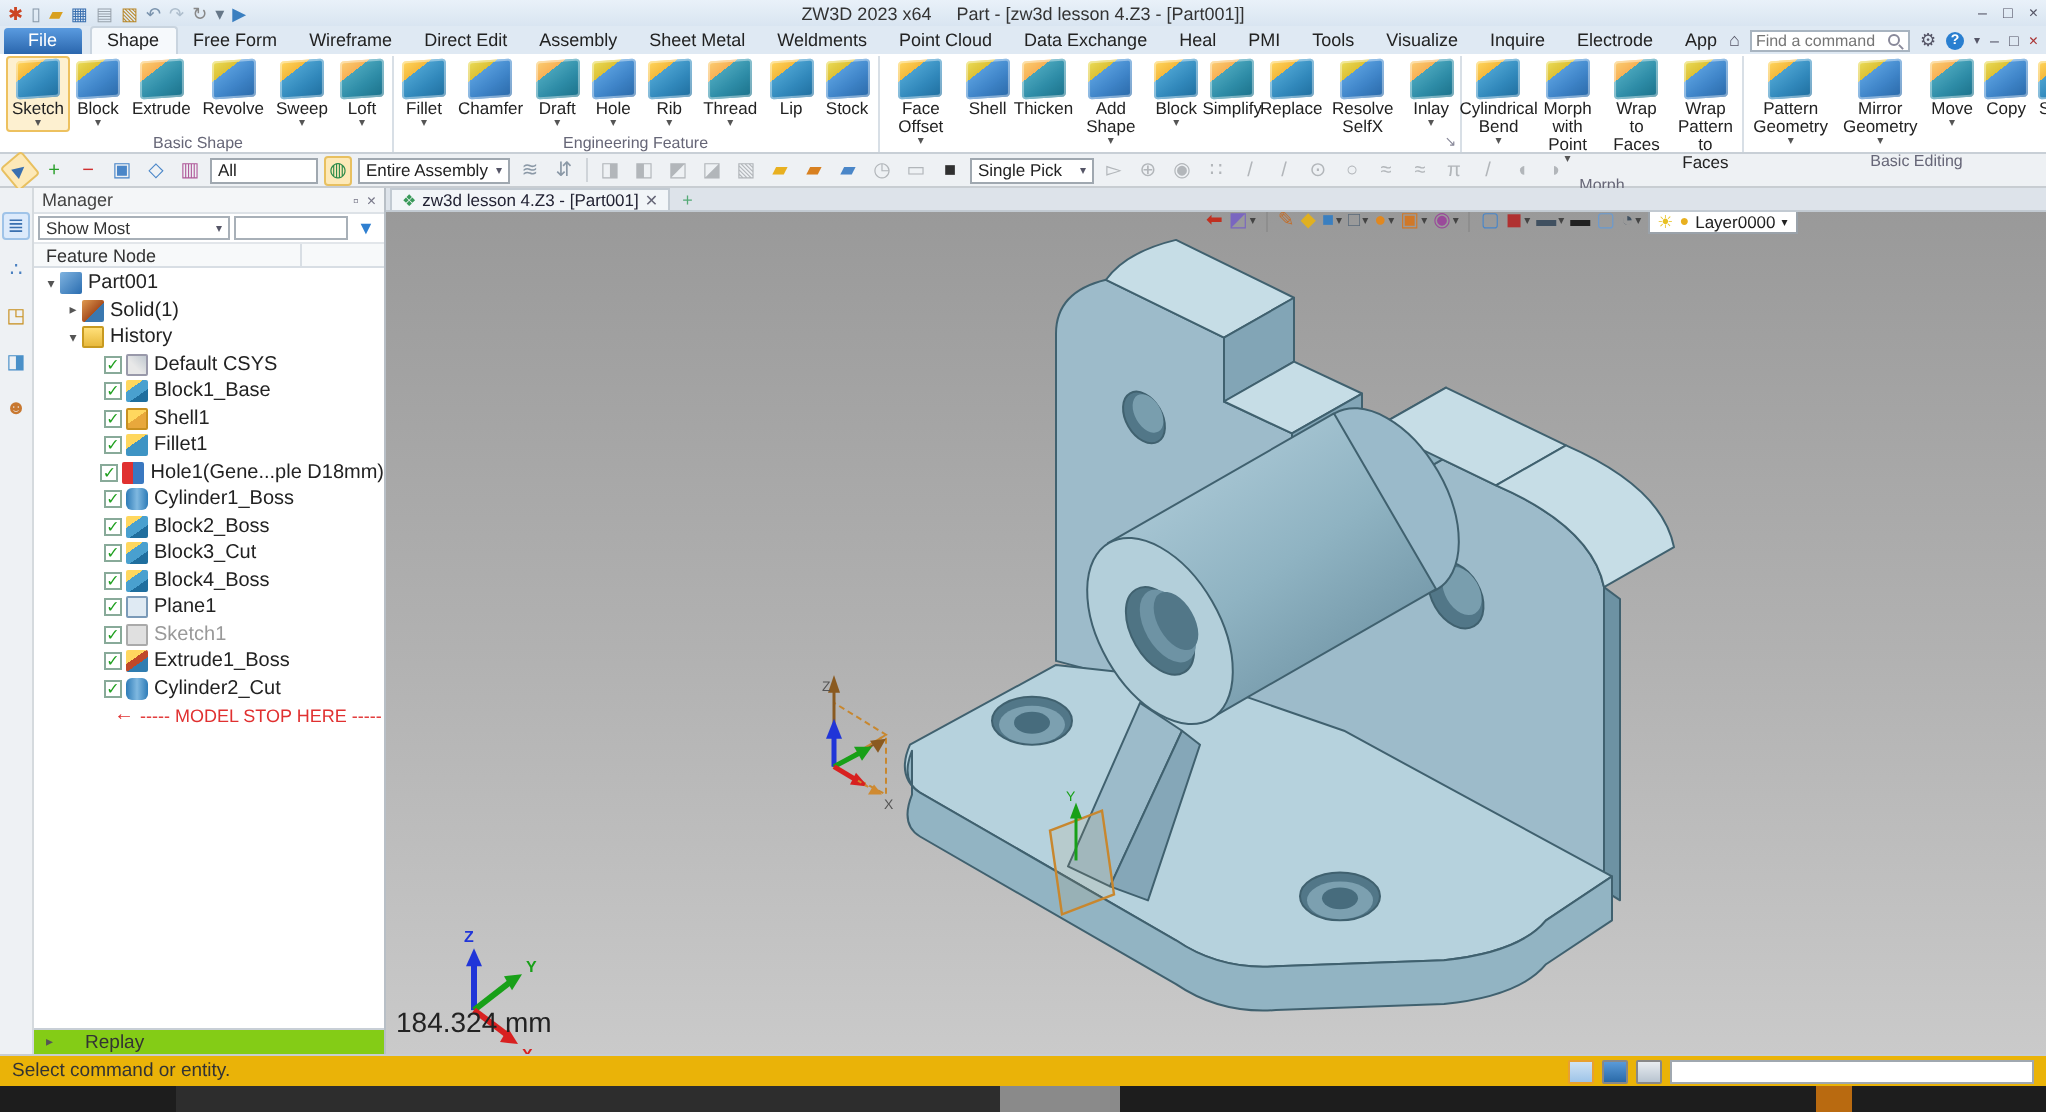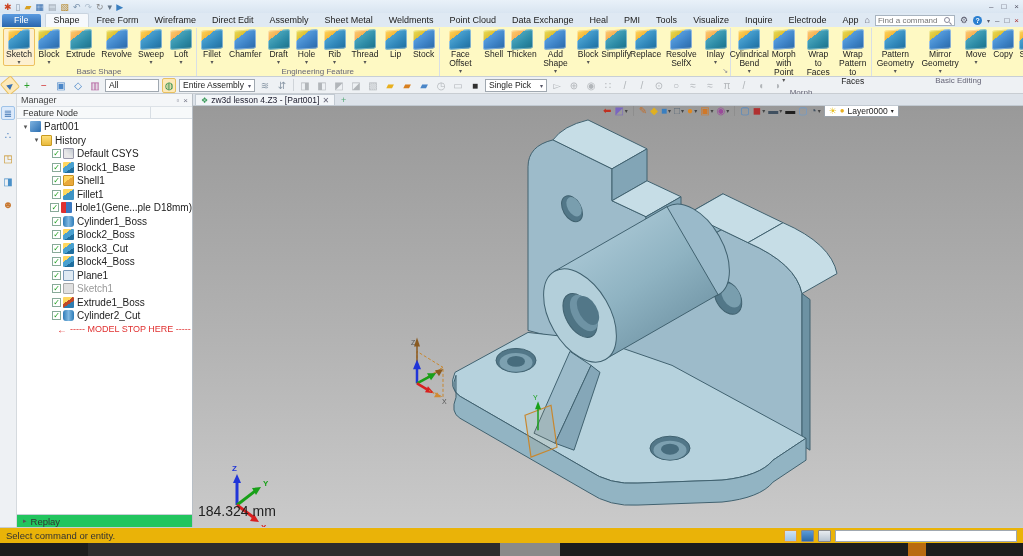--- a/index.html
+++ b/index.html
@@ -19,21 +19,21 @@
   .rtab.file { background:linear-gradient(#5a9be0,#2a66ad); color:#fff; border-radius:2px 2px 0 0; margin-right:4px; padding:1px 12px 2px; }
   .rtab.active { background:#f6f9fc; border:1px solid #c9d4df; border-bottom:none; border-radius:2px 2px 0 0; }
   #tabrow-right { position:absolute; right:4px; top:0; height:14px; display:flex; align-items:center; gap:5px; color:#556; }
   #find-box { width:80px; height:11px; background:#fff; border:1px solid #a8b4c0; font-size:8px; display:flex; align-items:center; padding:0 2px; }
   #find-box input { border:none; outline:none; width:66px; font-size:8px; font-family:"Liberation Sans",sans-serif; color:#333; background:transparent; }
   .mag { width:6px; height:6px; border:1px solid #889; border-radius:50%; position:relative; }
   .mag::after { content:""; position:absolute; width:3px; height:1px; background:#889; transform:rotate(45deg); left:4px; top:5px; }
   .help-circle { width:9px; height:9px; border-radius:50%; background:#2a7fd0; color:#fff; font-size:7px; text-align:center; line-height:9px; font-weight:bold; }
 
   
-  #ribbon { height:50px; background:#fef9c3; border-bottom:1px solid #c8cfd6; display:flex; padding:1px 2px 0 2px; }
+  #ribbon { height:50px; background:#ffffff; border-bottom:1px solid #c8cfd6; display:flex; padding:1px 2px 0 2px; }
   .rgroup { display:flex; flex-direction:column; border-right:1px solid #d8dfe6; padding:0 1px; position:relative; }
   .rbuttons { display:flex; flex:1; align-items:flex-start; }
   .rbtn { display:flex; flex-direction:column; align-items:center; padding:1px 2px 0 2px; cursor:pointer; border:1px solid transparent; border-radius:2px; min-width:27px; }
   .rbtn.hl { background:#fdf0d0; border-color:#edc15f; }
   .ricon { width:22px; height:19px; border-radius:2px; margin-bottom:1px;
     background:linear-gradient(145deg,#ffd75e 0%,#f5b93c 30%,#49a0cf 30%,#3188bb 62%,#1f6e9e 100%);
     box-shadow:inset 0 0 0 1px rgba(255,255,255,.4); transform:rotate(-4deg) skewX(-4deg); }
   .rbtn:nth-child(2n) .ricon { filter:hue-rotate(10deg); }
   .rbtn:nth-child(3n) .ricon { filter:hue-rotate(-12deg) saturate(.9); }
   .rlabel { font-size:8.5px; color:#222; text-align:center; line-height:9px; max-width:46px; }
@@ -80,21 +80,21 @@
   .ti-shell { background:linear-gradient(145deg,#ffd75e 0 45%,#e8a83c 45%); border:1px solid #c89020; }
   .ti-fillet { background:linear-gradient(145deg,#ffd75e 0 40%,#3e94c4 40%); }
   .ti-hole { background:linear-gradient(90deg,#e03030 50%,#3a78c0 50%); }
   .ti-cyl { background:linear-gradient(90deg,#2e7cb8,#7fb8e0 50%,#2e7cb8); border-radius:3px; }
   .ti-plane { background:#dfeaf3; border:1px solid #7a9ab8; }
   .ti-sketch { background:#e0e0e0; border:1px solid #aaa; }
   .ti-extrude { background:linear-gradient(145deg,#ffd75e 0 38%,#c04828 38% 60%,#2f7cb0 60%); }
   .trow.dim { color:#999; }
   .trow.stop { color:#e03030; font-size:9px; }
   .trow.stop .stoparrow { color:#e03030; font-size:10px; margin:0 3px 0 14px; }
-  #replay { position:absolute; left:0; right:0; bottom:0; height:13px; background:#22c55e; border-top:1px solid #c8cfd6; font-size:9.5px; color:#333; display:flex; align-items:center; padding-left:6px; gap:4px; }
+  #replay { position:absolute; left:0; right:0; bottom:0; height:13px; background:#84cc16; border-top:1px solid #c8cfd6; font-size:9.5px; color:#333; display:flex; align-items:center; padding-left:6px; gap:16px; }
 
   
   #viewport { flex:1; position:relative; background:linear-gradient(180deg,#989898 0%,#b2b2b2 55%,#cacaca 100%); }
   #doctabbar { position:absolute; top:0; left:0; right:0; height:12px; background:#dde3ea; border-bottom:1px solid #c2cad2; display:flex; align-items:flex-end; padding-left:2px; z-index:5; }
   .doctab { background:#f2f5f8; border:1px solid #c2cad2; border-bottom:none; height:11px; display:flex; align-items:center; gap:3px; padding:0 5px; font-size:8.5px; color:#223; cursor:pointer; }
   .doctab .dticon { color:#3a9a5a; font-size:8px; }
   .doctab .dtclose { color:#667; font-size:8px; cursor:pointer; }
   #newtab { font-size:9px; color:#5a7; margin-left:6px; cursor:pointer; }
   #hints { position:absolute; top:14px; left:11px; font-size:9px; color:#222; line-height:11px; z-index:4; }
   #vptoolbar { position:absolute; top:10px; left:410px; display:flex; align-items:center; gap:3px; z-index:4; }
@@ -128,20 +128,24 @@
       <span class="qicon" style="color: rgb(216, 160, 32);">▰</span>
       <span class="qicon" style="color: rgb(58, 112, 176);">▦</span>
       <span class="qicon" style="color: rgb(154, 164, 174);">▤</span>
       <span class="qicon" style="color: rgb(184, 136, 42);">▧</span>
       <span class="qicon" style="color: rgb(122, 147, 173);">↶</span>
       <span class="qicon" style="color: rgb(174, 190, 205);">↷</span>
       <span class="qicon" style="color: rgb(136, 136, 136);">↻</span>
       <span class="qicon" style="color: rgb(102, 119, 136);">▾</span>
       <span class="qicon" style="color: rgb(58, 127, 192);">▶</span>
     </div>
+  <div id="title-text">
+    <span>ZW3D 2023 x64</span>&nbsp;&nbsp;&nbsp;&nbsp;
+    <span>Part - [zw3d lesson 4.Z3 - [Part001]]</span>
+  </div>
   <div id="win-controls-top">
       <span>–</span>
       <span>□</span>
       <span>×</span>
     </div>
 </div>
 
 <div id="tabrow">
   <div id="tabs-container" style="display:flex;align-items:flex-end;">
       <div class="rtab file">File</div>
@@ -413,29 +417,42 @@
     </div>
 
   <div id="manager">
     <div id="mgr-title">
       <span>Manager</span>
       <span class="mgr-btns">
         <span>▫</span>
         <span>×</span>
       </span>
     </div>
+    <div id="mgr-controls">
+      <div id="show-most">
+        <span>Show Most</span>
+        <span style="font-size:6px;color:#556;">▾</span>
+      </div>
+      <div id="mgr-search"></div>
+      <div id="funnel">▼</div>
+    </div>
     <div id="mgr-header">
       <span>Feature Node</span>
       <span class="coldiv"></span>
     </div>
     <div id="tree">
         <div class="trow" style="padding-left: 4px;">
           <span class="exp">▾</span>
           <span class="ti ti-part"></span>
           <span>Part001</span>
+        </div>
+        <div class="trow" style="padding-left: 15px;">
+          <span class="exp">▸</span>
+          <span class="ti ti-solid"></span>
+          <span>Solid(1)</span>
         </div>
         <div class="trow" style="padding-left: 15px;">
           <span class="exp">▾</span>
           <span class="ti ti-folder"></span>
           <span>History</span>
         </div>
         <div class="trow" style="padding-left: 26px;">
           <span class="exp"></span>
           <span class="cb">✓</span>
           <span class="ti ti-csys"></span>

